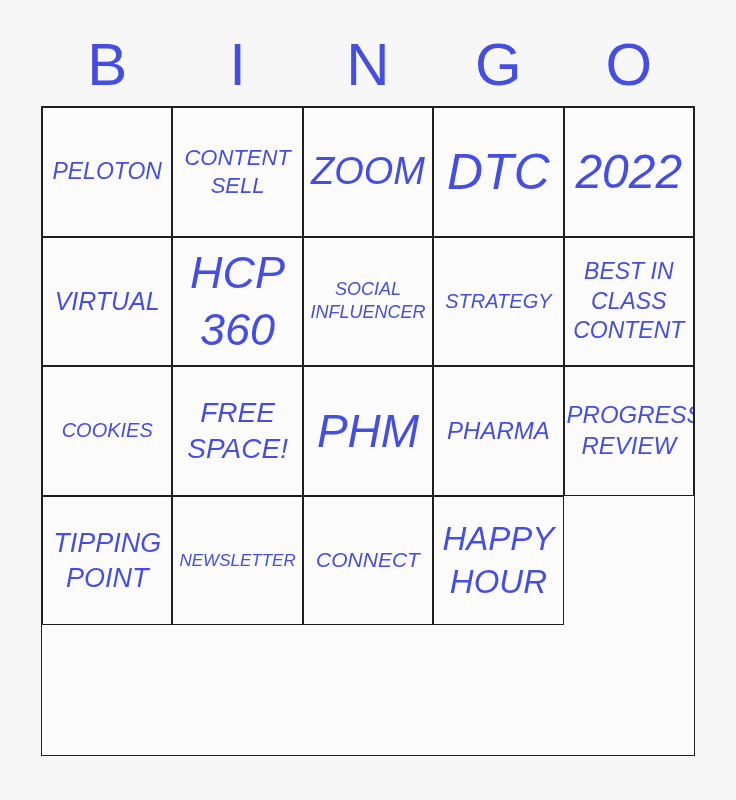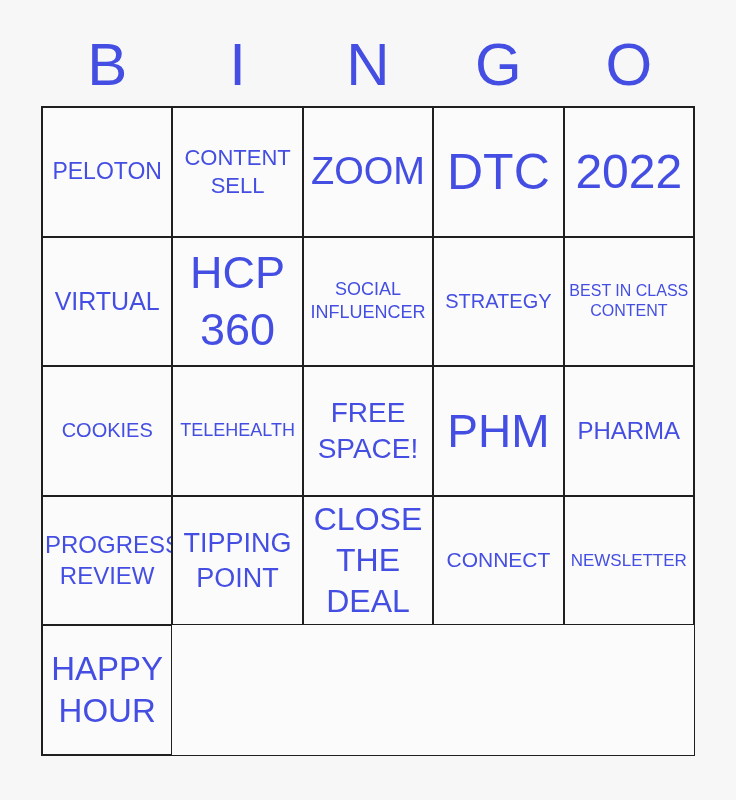--- a/index.html
+++ b/index.html
@@ -32,20 +32,21 @@
     text-align: center;
   }
   .board {
     width: 652px;
     margin: 11px auto 0 auto;
     border: 1px solid #1f1f1f;
     background: #fbfbfb;
     display: grid;
     grid-template-columns: repeat(5, 1fr);
     grid-template-rows: repeat(5, 129.6px);
+    font-style: italic;
   }
   .cell {
     border: 1px solid #1f1f1f;
     background: #fbfbfb;
     display: flex;
     align-items: center;
     justify-content: center;
     text-align: center;
     padding: 2px;
     box-sizing: border-box;
@@ -95,53 +96,47 @@
     <div class="cell">
         <span class="cell-text" style="font-size:45px">HCP 360</span>
       </div>
     <div class="cell">
         <span class="cell-text" style="font-size:18px">SOCIAL INFLUENCER</span>
       </div>
     <div class="cell">
         <span class="cell-text" style="font-size:20px">STRATEGY</span>
       </div>
     <div class="cell">
-        <span class="cell-text" style="font-size:16px">BEST IN CLASS CONTENT</span>
+        <span class="cell-text" style="font-size:23px">BEST IN CLASS CONTENT</span>
       </div>
 
     <div class="cell">
         <span class="cell-text" style="font-size:20px">COOKIES</span>
-      </div>
-    <div class="cell">
-        <span class="cell-text" style="font-size:18px">TELEHEALTH</span>
       </div>
     <div class="cell">
         <span class="cell-text" style="font-size:28px">FREE SPACE!</span>
       </div>
     <div class="cell">
         <span class="cell-text" style="font-size:46px">PHM</span>
       </div>
 
     <div class="cell">
         <span class="cell-text" style="font-size:24px">PHARMA</span>
       </div>
     <div class="cell">
         <span class="cell-text" style="font-size:24px">PROGRESS REVIEW</span>
       </div>
 
     <div class="cell">
         <span class="cell-text" style="font-size:27px">TIPPING POINT</span>
       </div>
     <div class="cell">
-        <span class="cell-text" style="font-size:32px">CLOSE THE DEAL</span>
+        <span class="cell-text" style="font-size:17px">NEWSLETTER</span>
       </div>
     <div class="cell">
         <span class="cell-text" style="font-size:21px">CONNECT</span>
-      </div>
-    <div class="cell">
-        <span class="cell-text" style="font-size:17px">NEWSLETTER</span>
       </div>
     <div class="cell">
         <span class="cell-text" style="font-size:33px">HAPPY HOUR</span>
       </div>
   </div>
 
 </div>
 
 </body></html>

